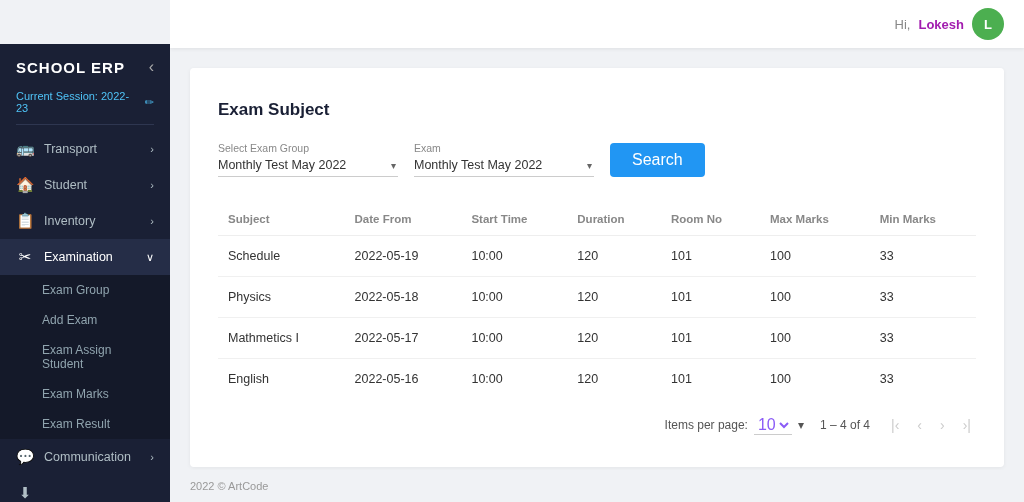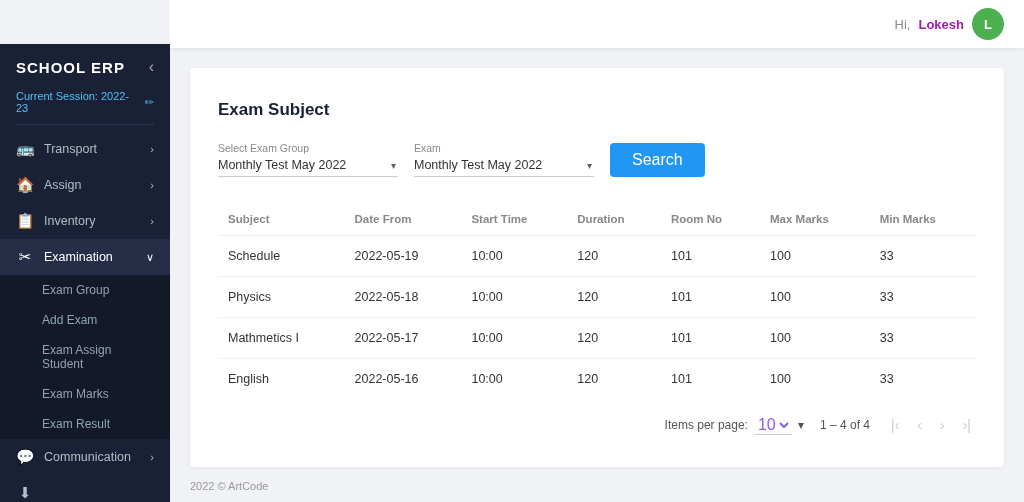--- a/index.html
+++ b/index.html
@@ -257,21 +257,21 @@
       <div class="sidebar-item-left">
         <span class="sidebar-item-icon">🚌</span>
         <span>Transport</span>
       </div>
       <span class="sidebar-chevron">›</span>
     </div>
 
     <div class="sidebar-item">
       <div class="sidebar-item-left">
         <span class="sidebar-item-icon">🏠</span>
-        <span>Assign</span>
+        <span>Student</span>
       </div>
       <span class="sidebar-chevron">›</span>
     </div>
 
     <div class="sidebar-item">
       <div class="sidebar-item-left">
         <span class="sidebar-item-icon">📋</span>
         <span>Inventory</span>
       </div>
       <span class="sidebar-chevron">›</span>

